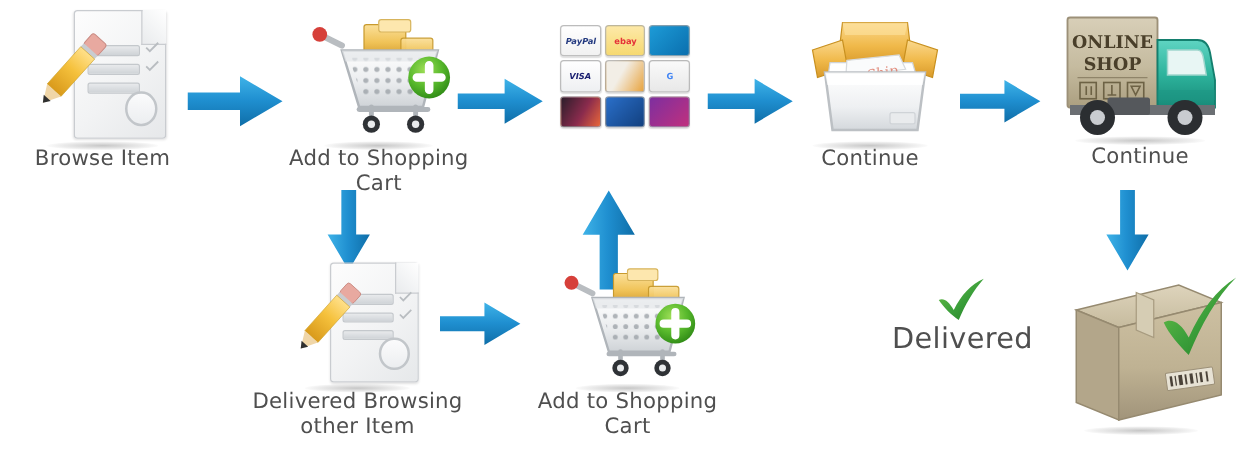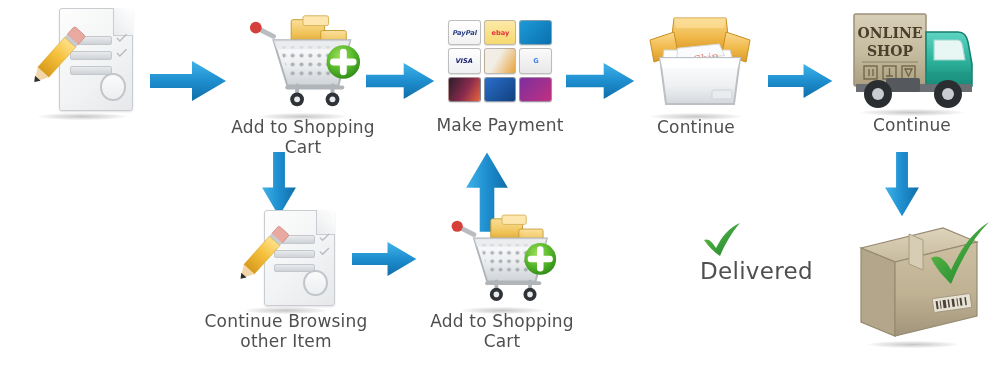--- a/index.html
+++ b/index.html
@@ -81,21 +81,21 @@
 
   
   .pack{position:relative;width:100%;height:100%;}
 
   
   .truck{position:relative;width:100%;height:100%;}
 
   
   .dbox{position:relative;width:100%;height:100%;}
 
-  .delivered-group{position:absolute;display:flex;flex-direction:column;}
+  .delivered-group{position:absolute;display:flex;flex-direction:column;align-items:center;}
   .delivered-text{color:#4f4f4f;font-size:23px;letter-spacing:.3px;}
 </style>
 </head>
 <body>
 
 <div class="canvas">
 
   <div class="arrow" style="left:150px;top:58px;">
     <svg width="78" height="46" viewBox="0 0 78 46">
       <defs>
@@ -186,20 +186,21 @@
             <rect x="40" y="4" width="20" height="16" rx="3" fill="#e8a9a0" stroke="#c98a82" stroke-width="1"></rect>
             <rect x="40" y="19" width="20" height="6" fill="#c9ccd0"></rect>
             <rect x="40" y="24" width="20" height="54" fill="url(#pg1)" stroke="#cfa32a" stroke-width=".7"></rect>
             <polygon points="40,78 60,78 50,96" fill="#f0d6a8"></polygon>
             <polygon points="45,89 55,89 50,96" fill="#2f2f2f"></polygon>
           </g>
         </svg>
       </div>
       <div class="shadow"></div>
     </div>
+    <div class="label">Browse Item</div>
   </div>
 
   <div class="node" style="left:222px;top:6px;width:162px;">
     <div class="icon-wrap" style="width:118px;height:110px;">
       <svg class="cart" viewBox="0 0 120 110">
         <defs>
           <linearGradient id="cg1" x1="0" y1="0" x2="0" y2="1">
             <stop offset="0%" stop-color="#ffffff"></stop>
               <stop offset="55%" stop-color="#ebedef"></stop>
               <stop offset="100%" stop-color="#cfd3d7"></stop>
@@ -270,21 +271,20 @@
             <span></span>
           </div>
         <div class="card c-amex">
             <span></span>
           </div>
         <div class="card c-purple">
             <span></span>
           </div>
       </div>
     </div>
-    <div class="label" style="margin-top:14px;">Make Payment</div>
   </div>
 
   <div class="node" style="left:620px;top:6px;width:152px;">
     <div class="icon-wrap" style="width:124px;height:110px;">
       <svg class="pack" viewBox="0 0 124 110">
         <defs>
           <linearGradient id="fl1" x1="0" y1="0" x2="0" y2="1">
             <stop offset="0%" stop-color="#fbd98f"></stop>
               <stop offset="55%" stop-color="#f0b94a"></stop>
               <stop offset="100%" stop-color="#d99a2a"></stop>
@@ -382,21 +382,21 @@
             <rect x="40" y="4" width="20" height="16" rx="3" fill="#e8a9a0" stroke="#c98a82" stroke-width="1"></rect>
             <rect x="40" y="19" width="20" height="6" fill="#c9ccd0"></rect>
             <rect x="40" y="24" width="20" height="54" fill="url(#pg1)" stroke="#cfa32a" stroke-width=".7"></rect>
             <polygon points="40,78 60,78 50,96" fill="#f0d6a8"></polygon>
             <polygon points="45,89 55,89 50,96" fill="#2f2f2f"></polygon>
           </g>
         </svg>
       </div>
       <div class="shadow"></div>
     </div>
-    <div class="label">Continue Browsing
+    <div class="label">Delivered Browsing
 other Item</div>
   </div>
 
   <div class="node" style="left:412px;top:206px;width:180px;">
     <div class="icon-wrap" style="width:112px;height:104px;">
       <svg class="cart" viewBox="0 0 120 110">
         <path d="M14,22 L30,30" stroke="#b9bdc1" stroke-width="5" stroke-linecap="round" fill="none"></path>
         <circle cx="12" cy="21" r="6" fill="#d6403a"></circle>
         <rect x="48" y="13" width="34" height="24" rx="2" fill="url(#bx1)" stroke="#c89a2e" stroke-width="1"></rect>
         <rect x="60" y="9" width="26" height="10" rx="2" fill="#fde7ae" stroke="#d7b45c" stroke-width="1"></rect>

